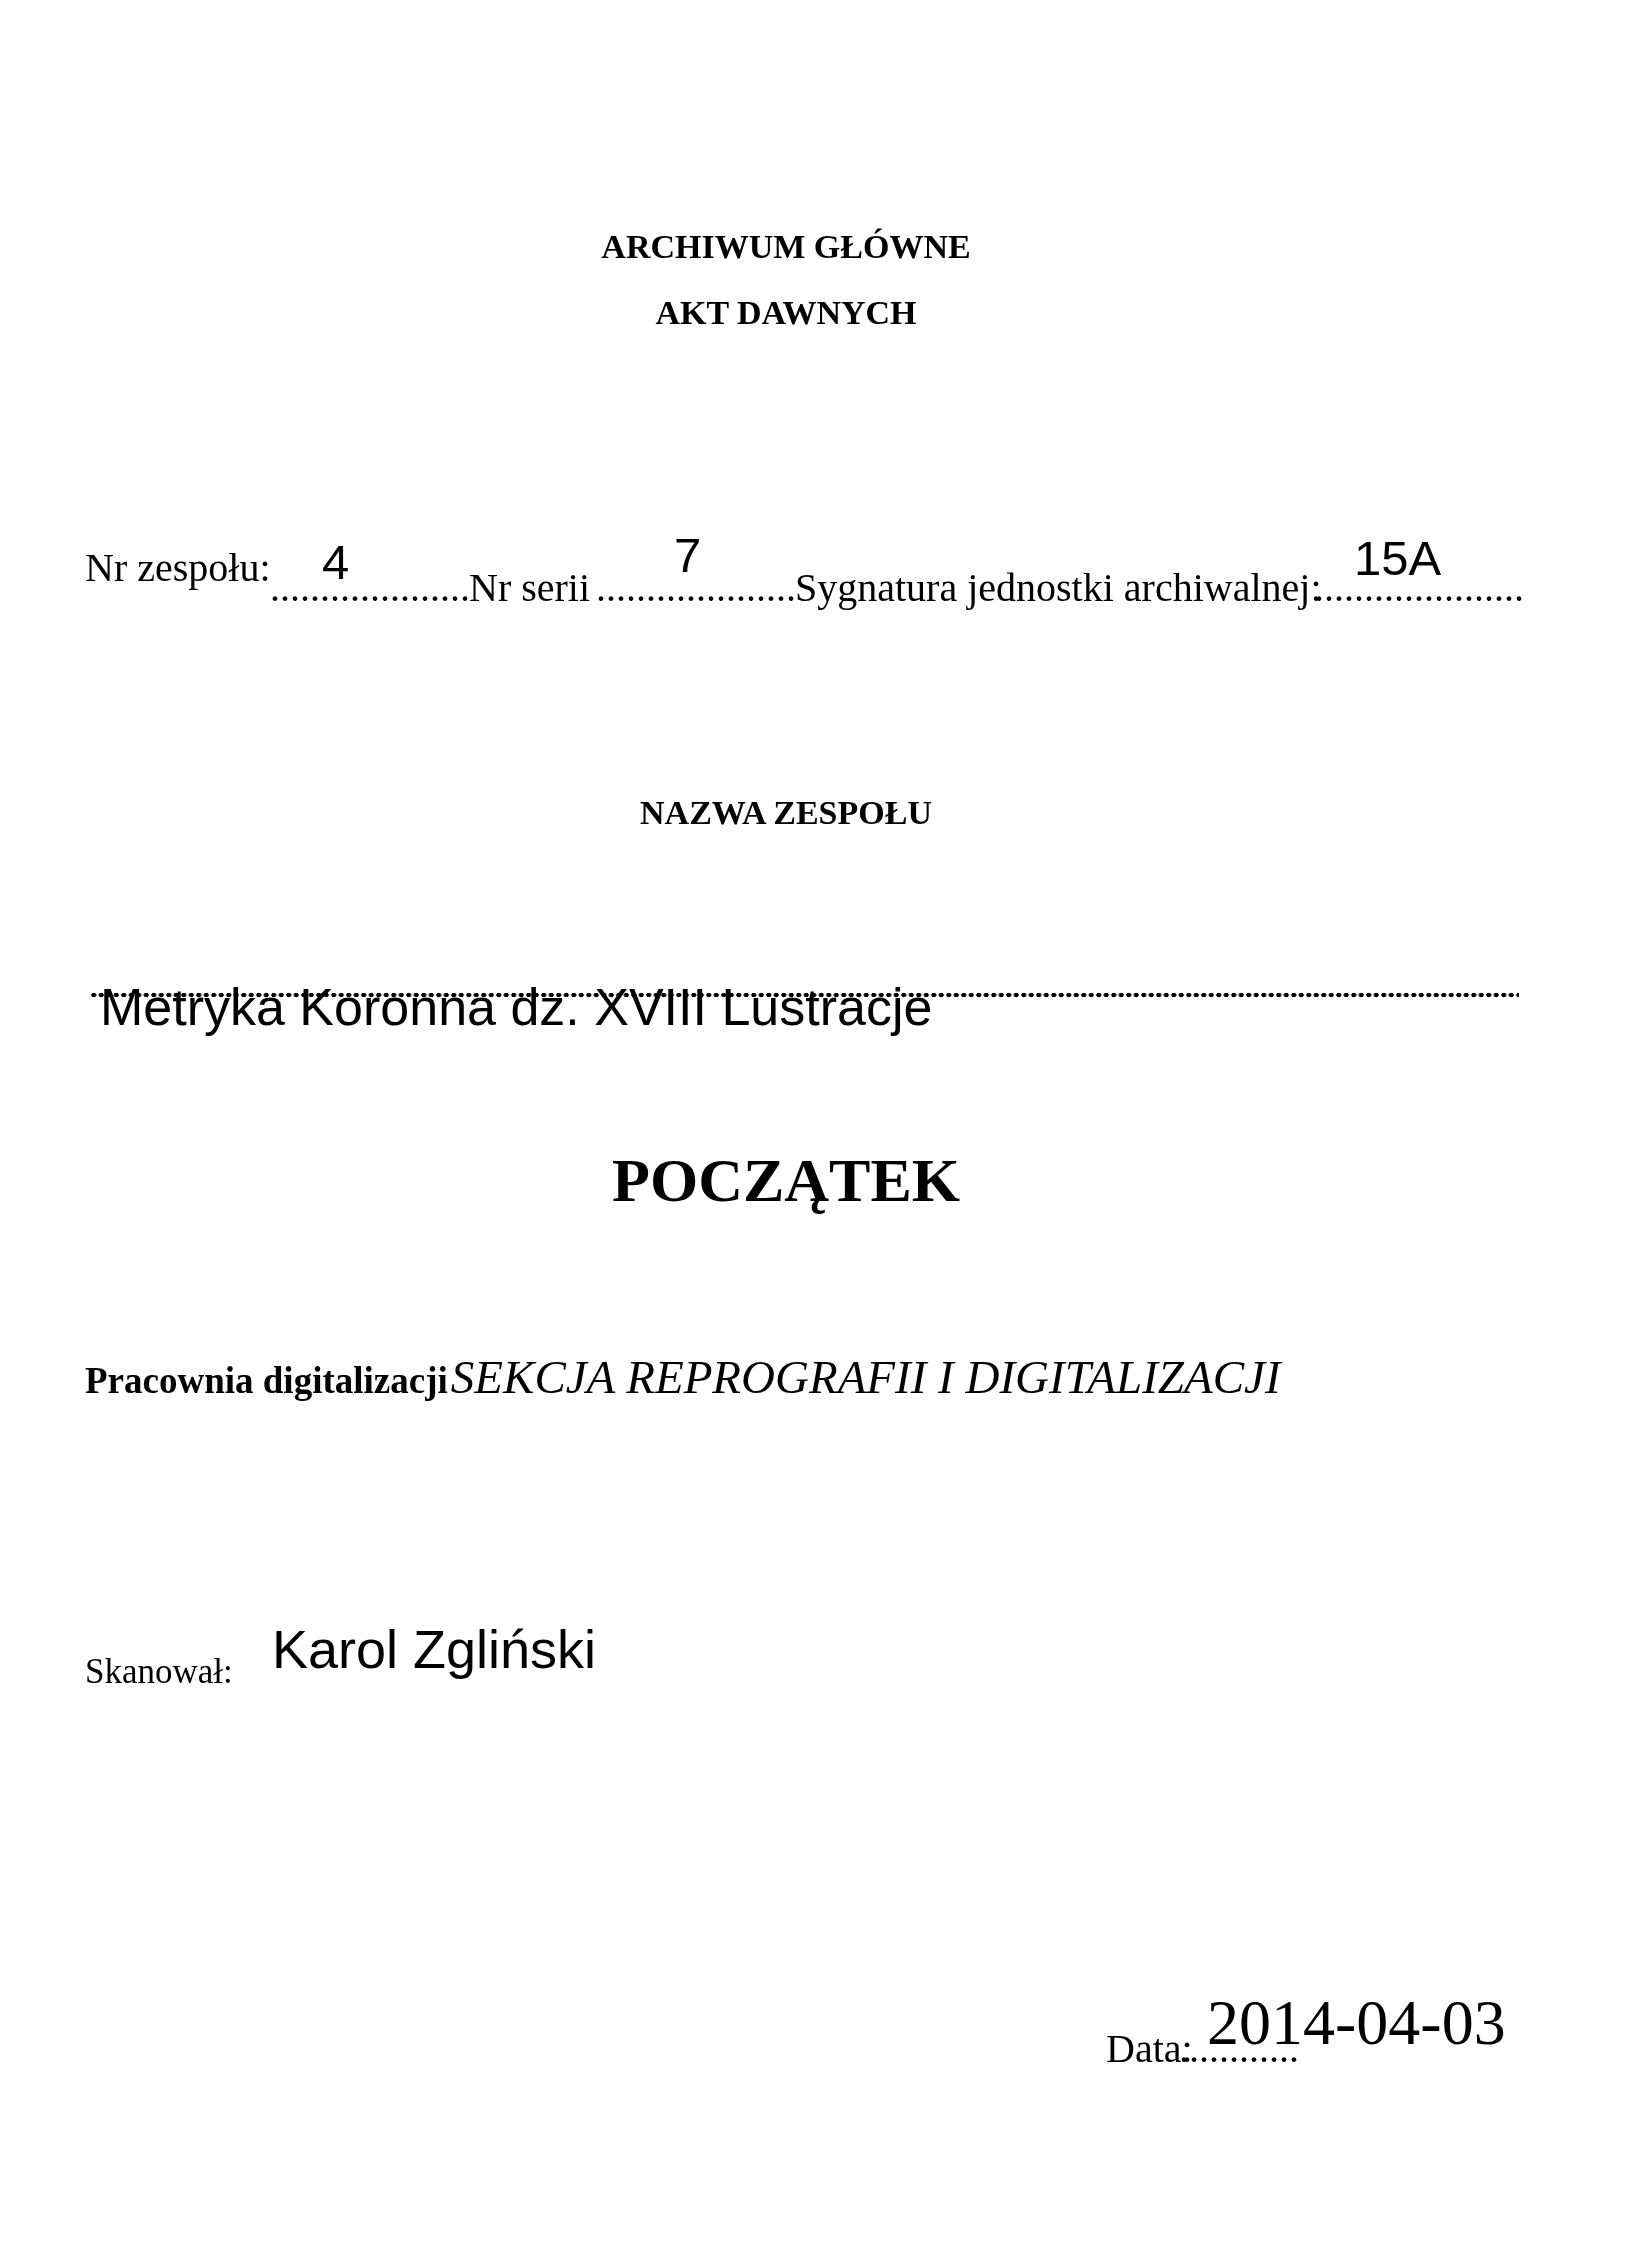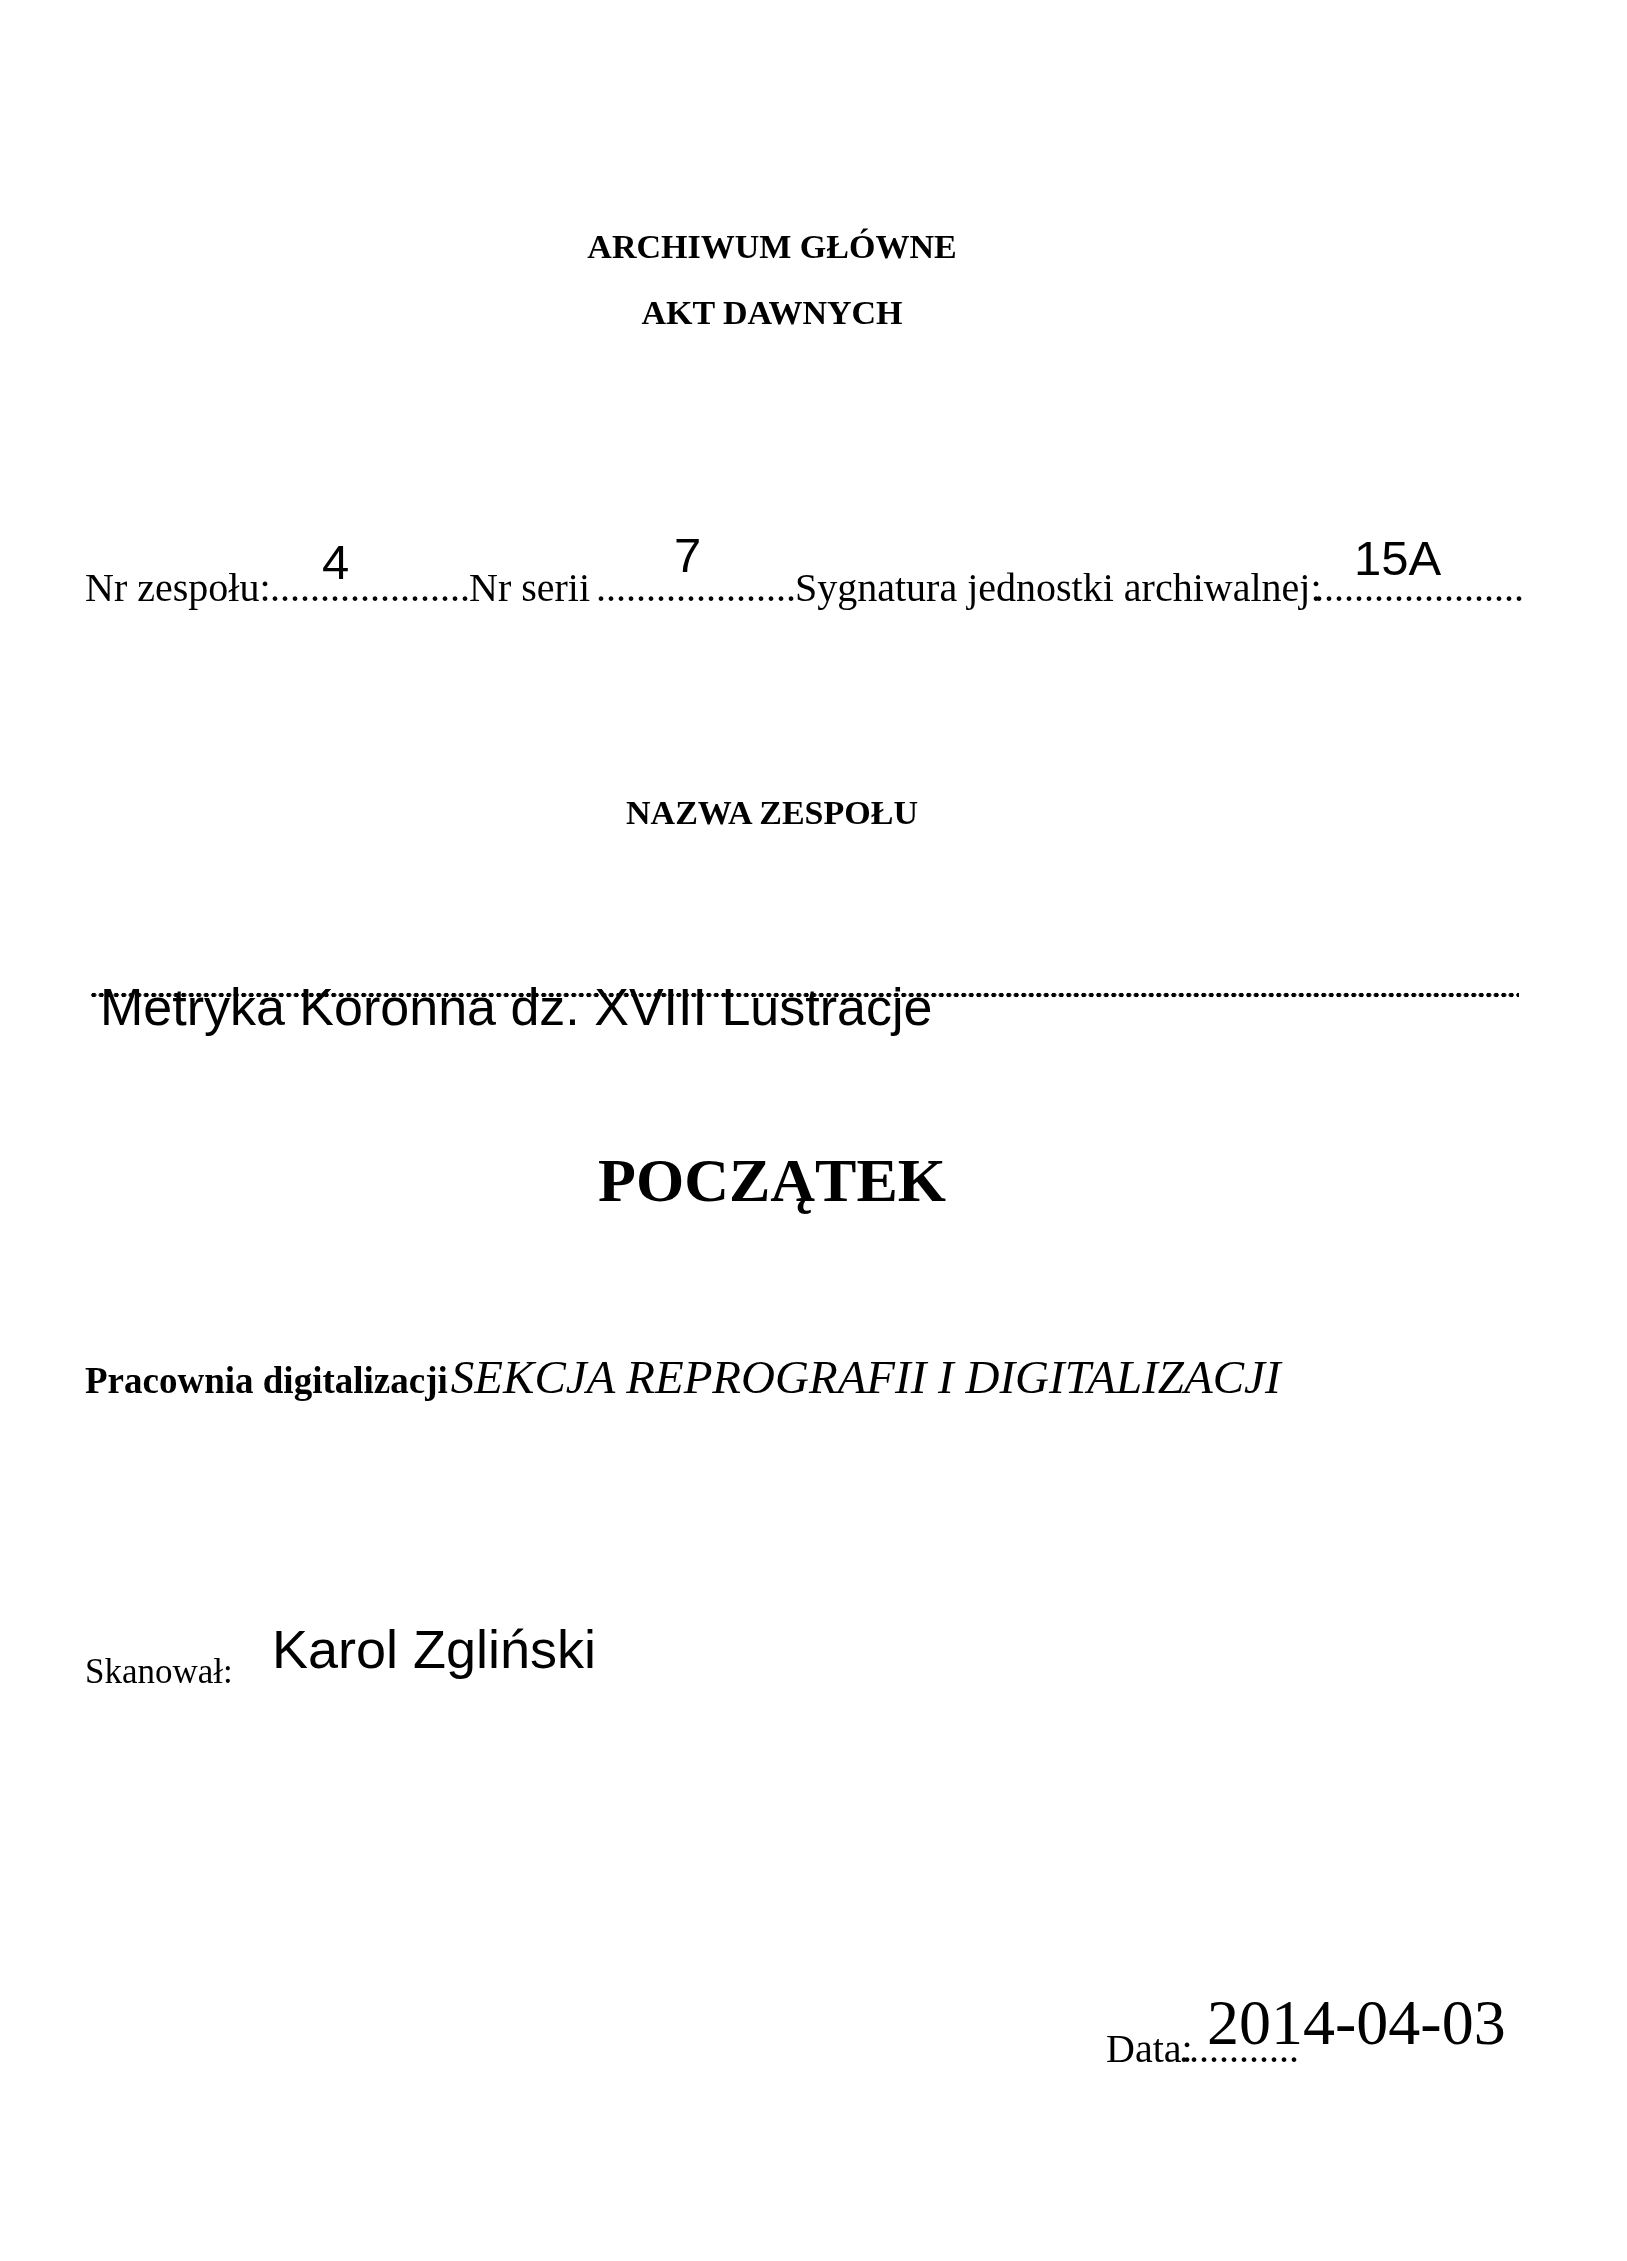--- a/index.html
+++ b/index.html
@@ -1,34 +1,34 @@
 <!DOCTYPE html>
 <html style="font-size:12.3px"><head>
   <meta charset="utf-8">
   <style>
     html, body { margin: 0; padding: 0; background: #ffffff; }
     body { width: 1628px; height: 2261px; position: relative; overflow: hidden; color: #000; }
     .serif { font-family: "Liberation Serif", "DejaVu Serif", serif; }
     .sans  { font-family: "Liberation Sans", "DejaVu Sans", sans-serif; }
     .abs { position: absolute; white-space: nowrap; line-height: 1; }
-    .heading { left: 0; width: 1544px; text-align: center; font-weight: bold; }
+    .heading { left: 14px; width: 1544px; text-align: center; font-weight: bold; }
     .h-top { font-size: 34px; }
     .h-title { font-size: 62px; }
     .label { font-size: 40px; }
     .fill { font-size: 49px; }
     .dots { letter-spacing: 0; }
   </style>
 </head>
 <body>
 
 <div class="abs heading serif h-top" style="top:230px;">ARCHIWUM GŁÓWNE</div>
 <div class="abs heading serif h-top" style="top:296px;">AKT DAWNYCH</div>
 
 <div>
-  <span class="abs serif label" style="left:85px; top:568px;">Nr zespołu:</span>
+  <span class="abs serif label" style="left:85px; top:548px;">Nr zespołu:</span>
   <span class="abs serif label dots" style="left:270px; top:568px;">....................</span>
   <span class="abs sans fill" style="left:322px; top:538px;">4</span>
 
   <span class="abs serif label" style="left:469px; top:568px;">Nr serii</span>
   <span class="abs serif label dots" style="left:596px; top:568px;">....................</span>
   <span class="abs sans fill" style="left:674px; top:531px;">7</span>
 
   <span class="abs serif label" style="left:795px; top:568px;">Sygnatura jednostki archiwalnej:</span>
   <span class="abs serif label dots" style="left:1314px; top:568px;">.....................</span>
   <span class="abs sans fill" style="left:1354px; top:534px;">15A</span>

